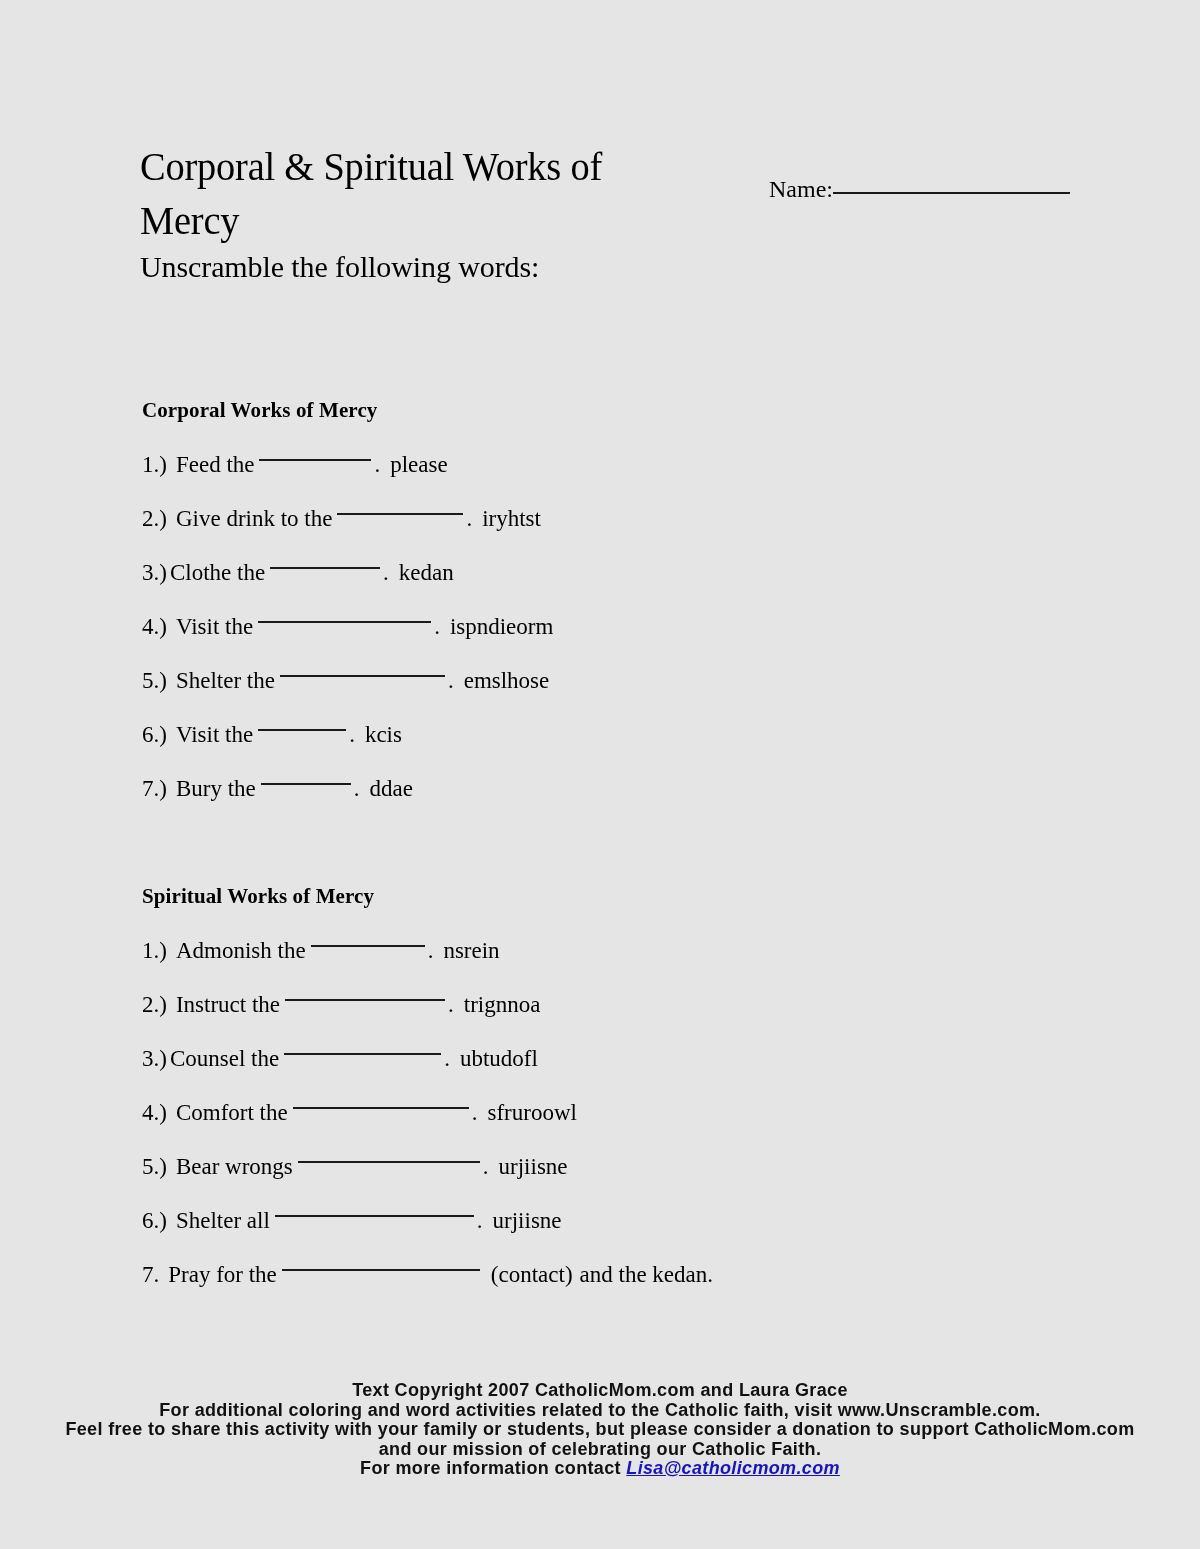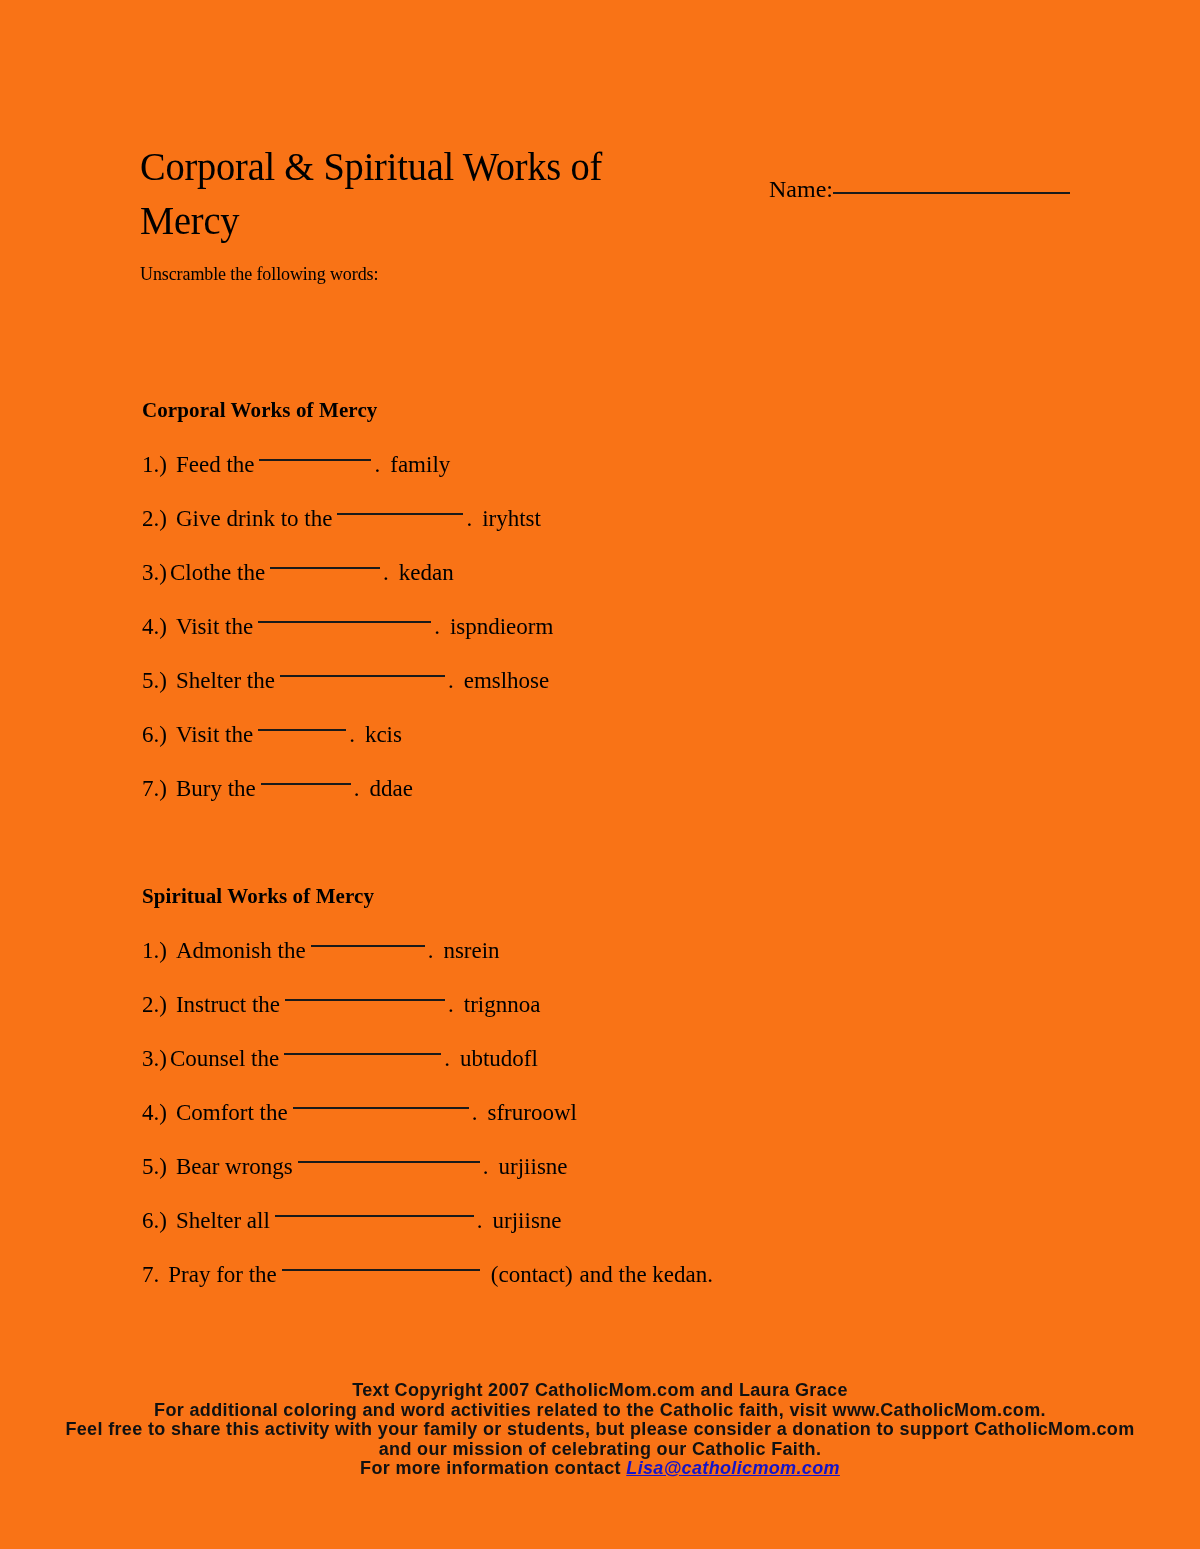--- a/index.html
+++ b/index.html
@@ -13,21 +13,21 @@
     height: 1549px;
     position: relative;
     font-family: "Liberation Serif", "DejaVu Serif", serif;
     color: #000000;
     overflow: hidden;
   }
 
   .page {
     position: absolute;
     inset: 0;
-    background: #f97316;
+    background: #e5e5e5;
   }
 
   
   .header {
     position: absolute;
     left: 140px;
     top: 140px;
     width: 930px;
   }
 
@@ -60,22 +60,22 @@
   .name-rule {
     display: inline-block;
     width: 237px;
     border-bottom: 2px solid #1a1a1a;
     margin-left: 0px;
     position: relative;
     top: -3px;
   }
 
   .instructions {
-    font-size: 18px;
-    margin-top: 16px;
+    font-size: 30px;
+    margin-top: 2px;
     letter-spacing: -0.1px;
   }
 
   
   .section {
     position: absolute;
     left: 142px;
     width: 900px;
   }
   #corporal-section { top: 398px; }
@@ -157,21 +157,21 @@
   </div>
 
   <div class="section" id="corporal-section">
     <div class="section-heading">Corporal Works of Mercy</div>
     <div id="corporal-items">
         <div class="item">
           <span class="item-num">1.)</span>
           <span class="item-text">Feed the</span>
           <span class="blank" style="width: 112px;"></span>
           <span class="after">.</span>
-          <span class="scramble">family</span>
+          <span class="scramble">please</span>
         </div>
         <div class="item">
           <span class="item-num">2.)</span>
           <span class="item-text">Give drink to the</span>
           <span class="blank" style="width: 126px;"></span>
           <span class="after">.</span>
           <span class="scramble">iryhtst</span>
         </div>
         <div class="item tight">
           <span class="item-num">3.)</span>
@@ -262,21 +262,21 @@
           <span class="blank" style="width: 198px;"></span>
           <span class="scramble">(contact)</span>
           <span class="trailing">and the kedan.</span>
         </div>
       </div>
   </div>
 
   <div class="footer">
     <div id="footer-lines">
         <div>Text Copyright 2007 CatholicMom.com and Laura Grace</div>
-        <div>For additional coloring and word activities related to the Catholic faith, visit www.CatholicMom.com.</div>
+        <div>For additional coloring and word activities related to the Catholic faith, visit www.Unscramble.com.</div>
         <div>Feel free to share this activity with your family or students, but please consider a donation to support CatholicMom.com</div>
         <div>and our mission of celebrating our Catholic Faith.</div>
       </div>
     <div>
       <span>For more information contact </span><a class="email" href="#">Lisa@catholicmom.com</a>
     </div>
   </div>
 
 </div>
 

